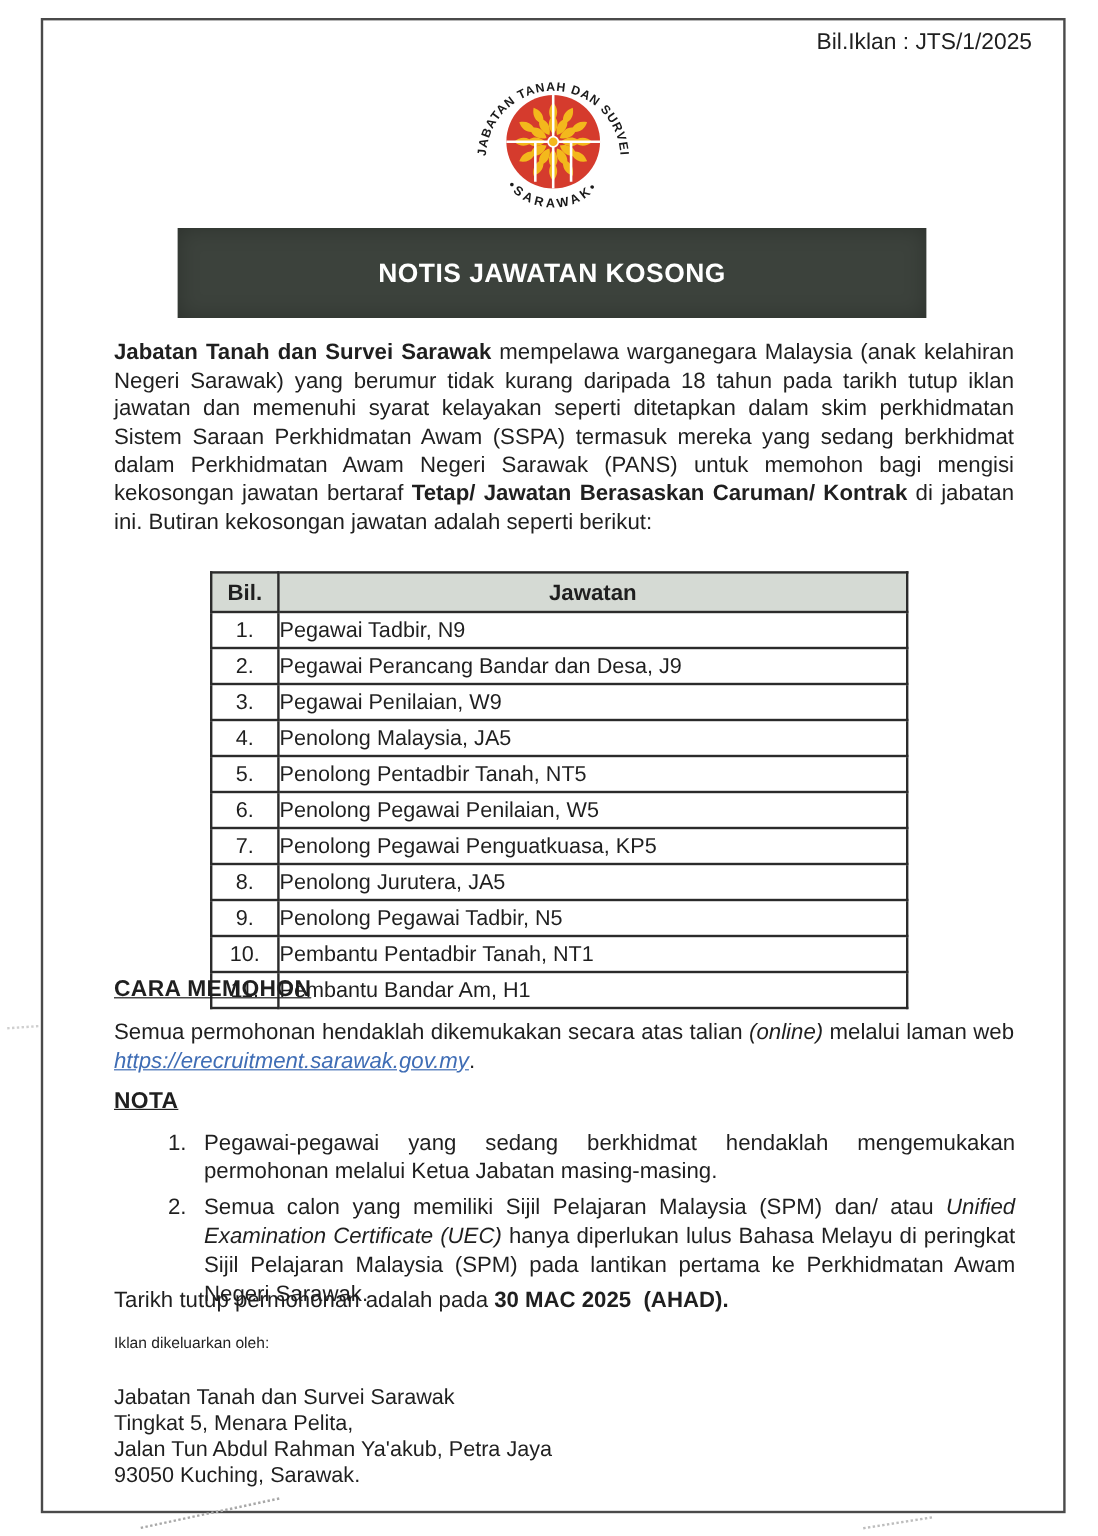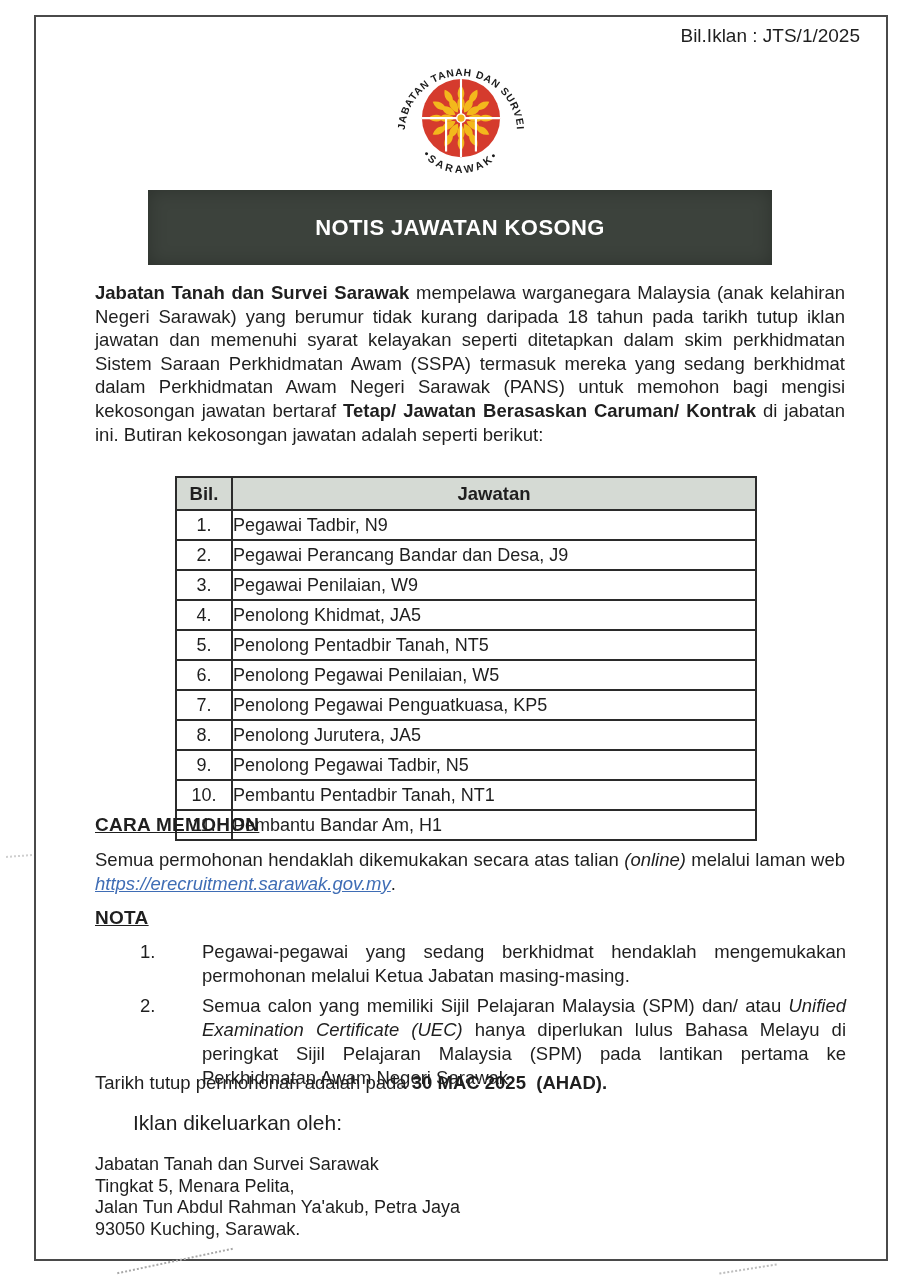--- a/index.html
+++ b/index.html
@@ -38,24 +38,24 @@
 
   .section-heading{position:absolute;left:61px;font-size:19px;font-weight:bold;text-decoration:underline;letter-spacing:.3px;}
   .cara-h{top:799px;}
   .cara-p{top:833px;}
   .nota-h{top:892px;}
 
   .nota-item{position:absolute;left:106px;width:706px;display:flex;font-size:18.5px;line-height:24px;}
   .nota-item-1{top:925px;}
   .nota-item-2{top:979px;}
   .nota-num{width:30px;flex-shrink:0;}
-  .nota-text{flex:1;text-align:justify;margin-left:32px;}
+  .nota-text{flex:1;text-align:justify;}
 
   .closing{top:1056px;text-align:left;}
-  .issued{position:absolute;left:61px;top:1096px;font-size:21px;margin-left:38px;}
+  .issued{position:absolute;left:61px;top:1096px;font-size:13px;}
   .address{position:absolute;left:61px;top:1139px;font-size:18px;line-height:21.5px;}
 
   .seg-b{font-weight:bold;}
   .seg-i{font-style:italic;}
   .seg-link{color:var(--link);font-style:italic;text-decoration:underline;}
 
   .artifact{position:absolute;border-top:2px dotted #a8a8a8;}
   .artifact-a{left:6px;top:855px;width:26px;border-top-color:#cfcfcf;transform:rotate(-4deg);}
   .artifact-b{left:116px;top:1260px;width:118px;transform:rotate(-12deg);}
   .artifact-c{left:719px;top:1268px;width:58px;border-top-color:#bdbdbd;transform:rotate(-9deg);}
@@ -128,21 +128,21 @@
       <tr>
           <td class="col-no">2.</td>
           <td class="col-title">Pegawai Perancang Bandar dan Desa, J9</td>
         </tr>
       <tr>
           <td class="col-no">3.</td>
           <td class="col-title">Pegawai Penilaian, W9</td>
         </tr>
       <tr>
           <td class="col-no">4.</td>
-          <td class="col-title">Penolong Khidmat, JA5</td>
+          <td class="col-title">Penolong Malaysia, JA5</td>
         </tr>
       <tr>
           <td class="col-no">5.</td>
           <td class="col-title">Penolong Pentadbir Tanah, NT5</td>
         </tr>
       <tr>
           <td class="col-no">6.</td>
           <td class="col-title">Penolong Pegawai Penilaian, W5</td>
         </tr>
       <tr>

